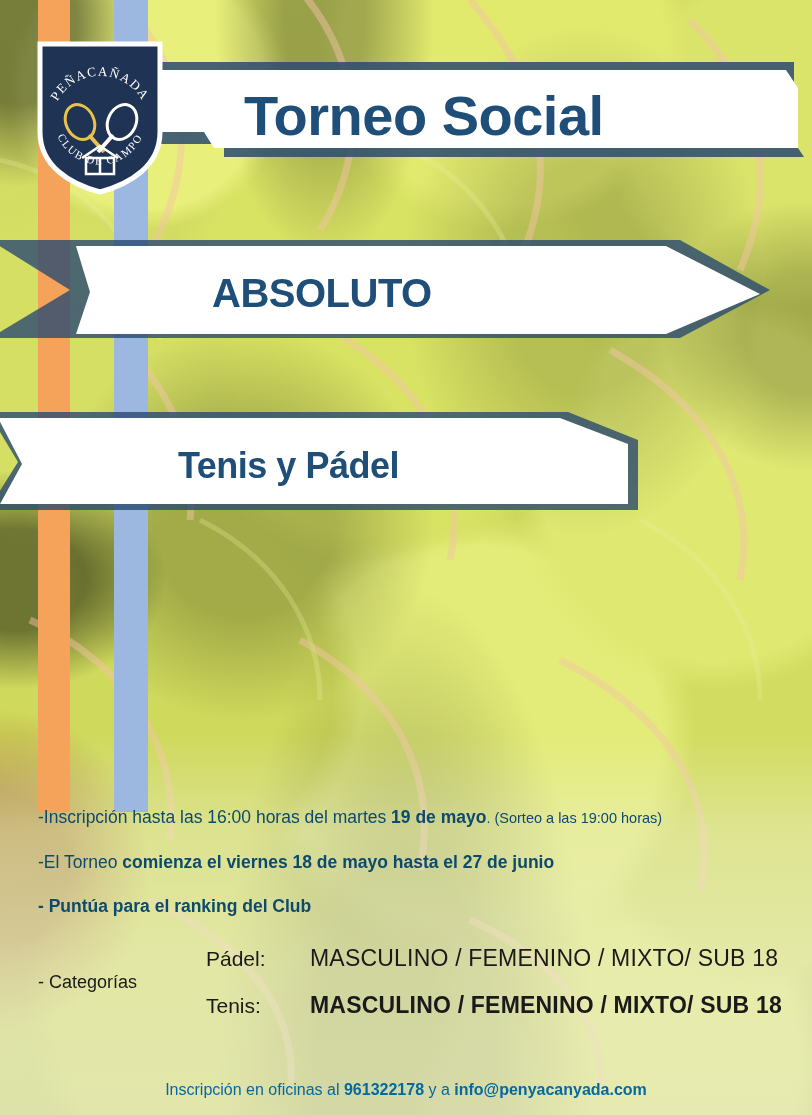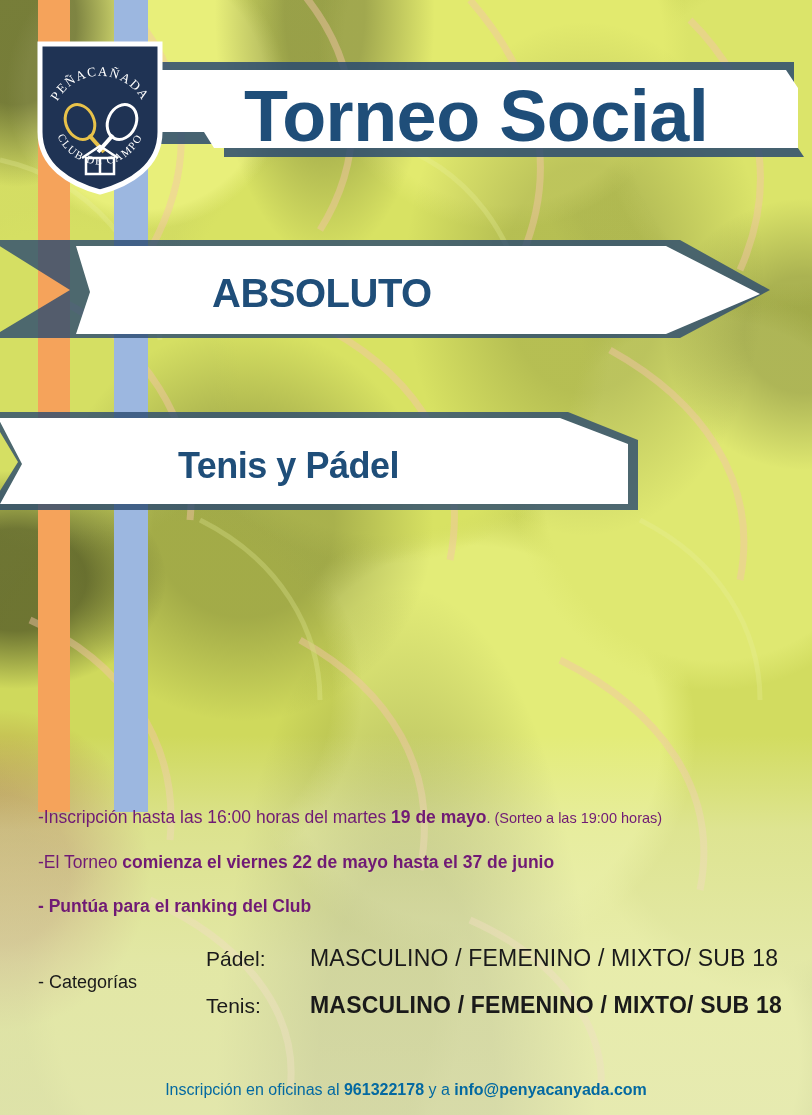--- a/index.html
+++ b/index.html
@@ -101,21 +101,21 @@
   .ribbon-text {
     position: absolute;
     color: #1f4e79;
     font-weight: bold;
     white-space: nowrap;
     letter-spacing: -0.5px;
   }
   #ribbon1 { left: 104px; top: 62px; }
   #ribbon1 .ribbon-text {
     left: 140px; top: 18px;
-    font-size: 72px;
+    font-size: 56px;
     line-height: 72px;
   }
   #ribbon2 { left: -10px; top: 238px; }
   #ribbon2 .ribbon-text {
     left: 222px; top: 20px;
     font-size: 40px;
     line-height: 70px;
   }
   #ribbon3 { left: -12px; top: 410px; }
   #ribbon3 .ribbon-text {
@@ -131,21 +131,21 @@
     right: 20px;
     top: 806px;
     z-index: 5;
     color: #1a1a1a;
   }
   .info-line {
     font-size: 17.5px;
     line-height: 22px;
     margin-bottom: 22px;
     font-weight: bold;
-    color: #701a75;
+    color: #0c4a6e;
   }
   .info-line .thin { font-weight: normal; }
   .info-line .small {
     font-size: 14.5px;
     font-weight: normal;
   }
 
   
   .cats {
     display: flex;
@@ -280,21 +280,21 @@
     <div class="ribbon-text">Tenis y Pádel</div>
   </div>
 
   <div class="info">
 
     <div class="info-line">
       <span class="thin">-Inscripción hasta las 16:00 horas del martes </span><span>19 de mayo</span><span class="small">. (Sorteo a las 19:00 horas)</span>
     </div>
 
     <div class="info-line">
-      <span class="thin">-El Torneo </span><span>comienza el viernes 22 de mayo hasta el 37 de junio</span>
+      <span class="thin">-El Torneo </span><span>comienza el viernes 18 de mayo hasta el 27 de junio</span>
     </div>
 
     <div class="info-line">- Puntúa para el ranking del Club</div>
 
     <div class="cats">
       <div class="cats-label">- Categorías</div>
       <div class="cats-rows">
         <div class="cat-row">
           <div class="cat-sport">Pádel:</div>
           <div class="cat-values">MASCULINO / FEMENINO / MIXTO/ SUB 18</div>

